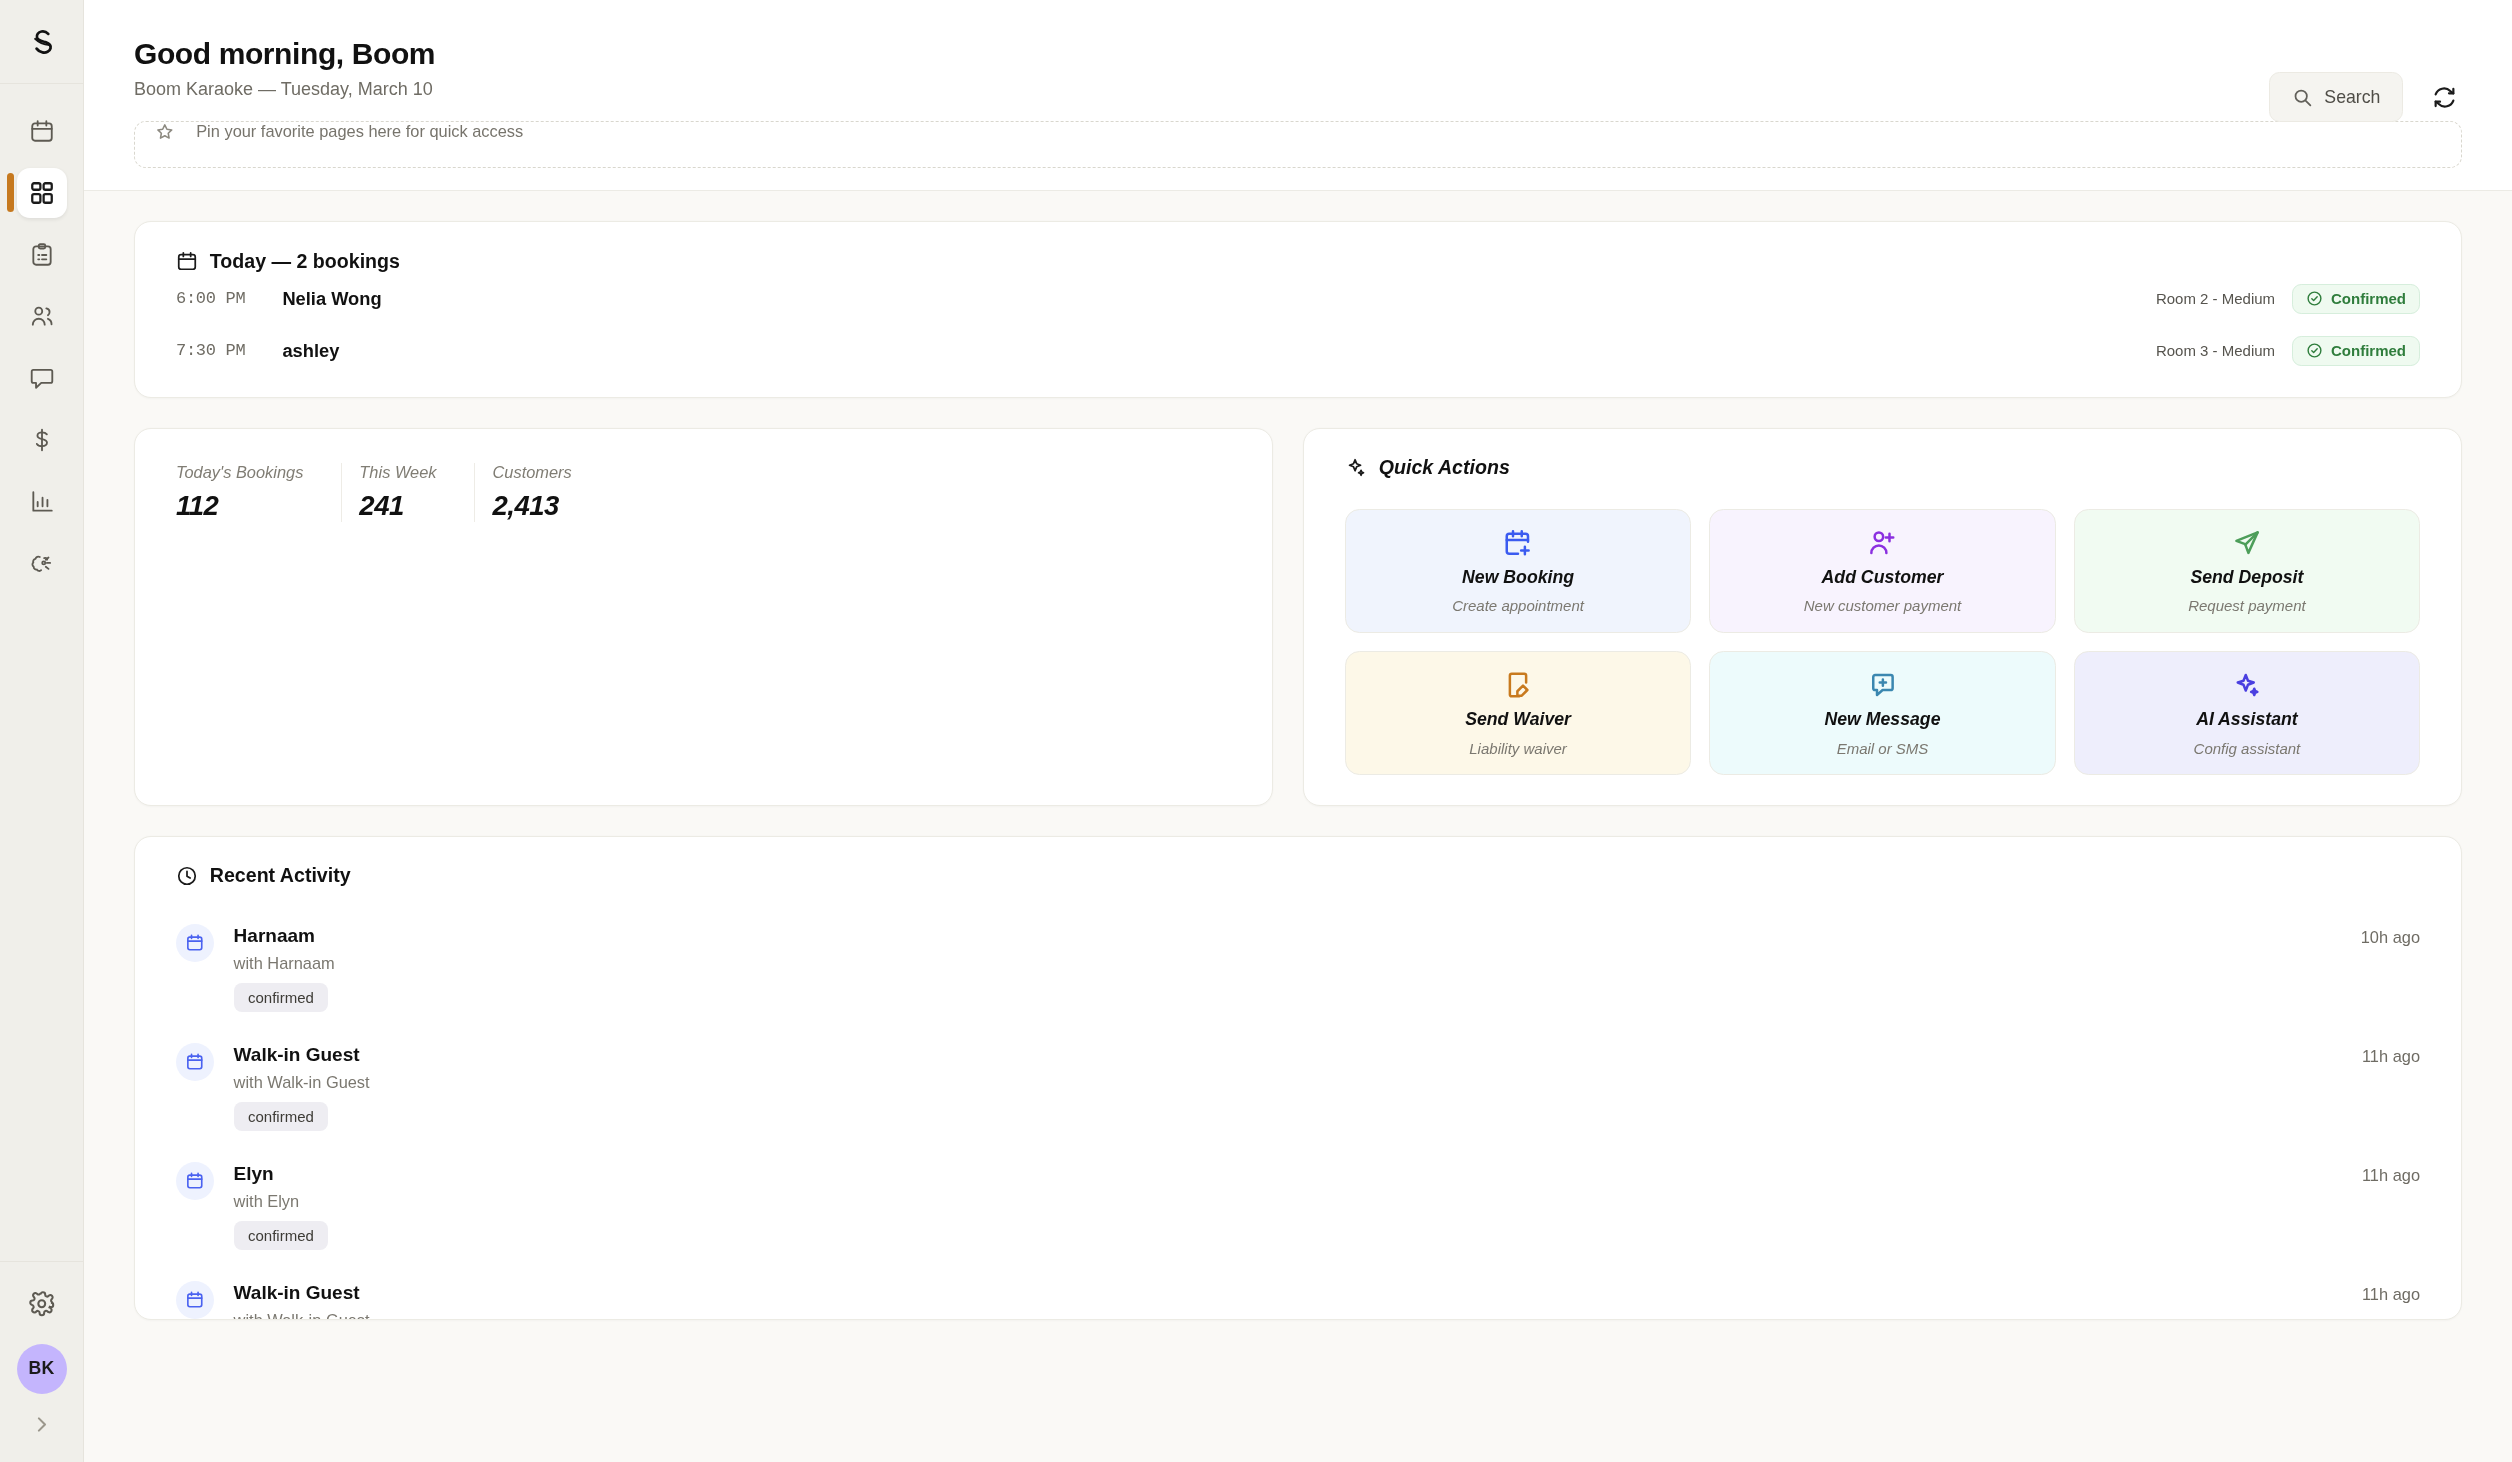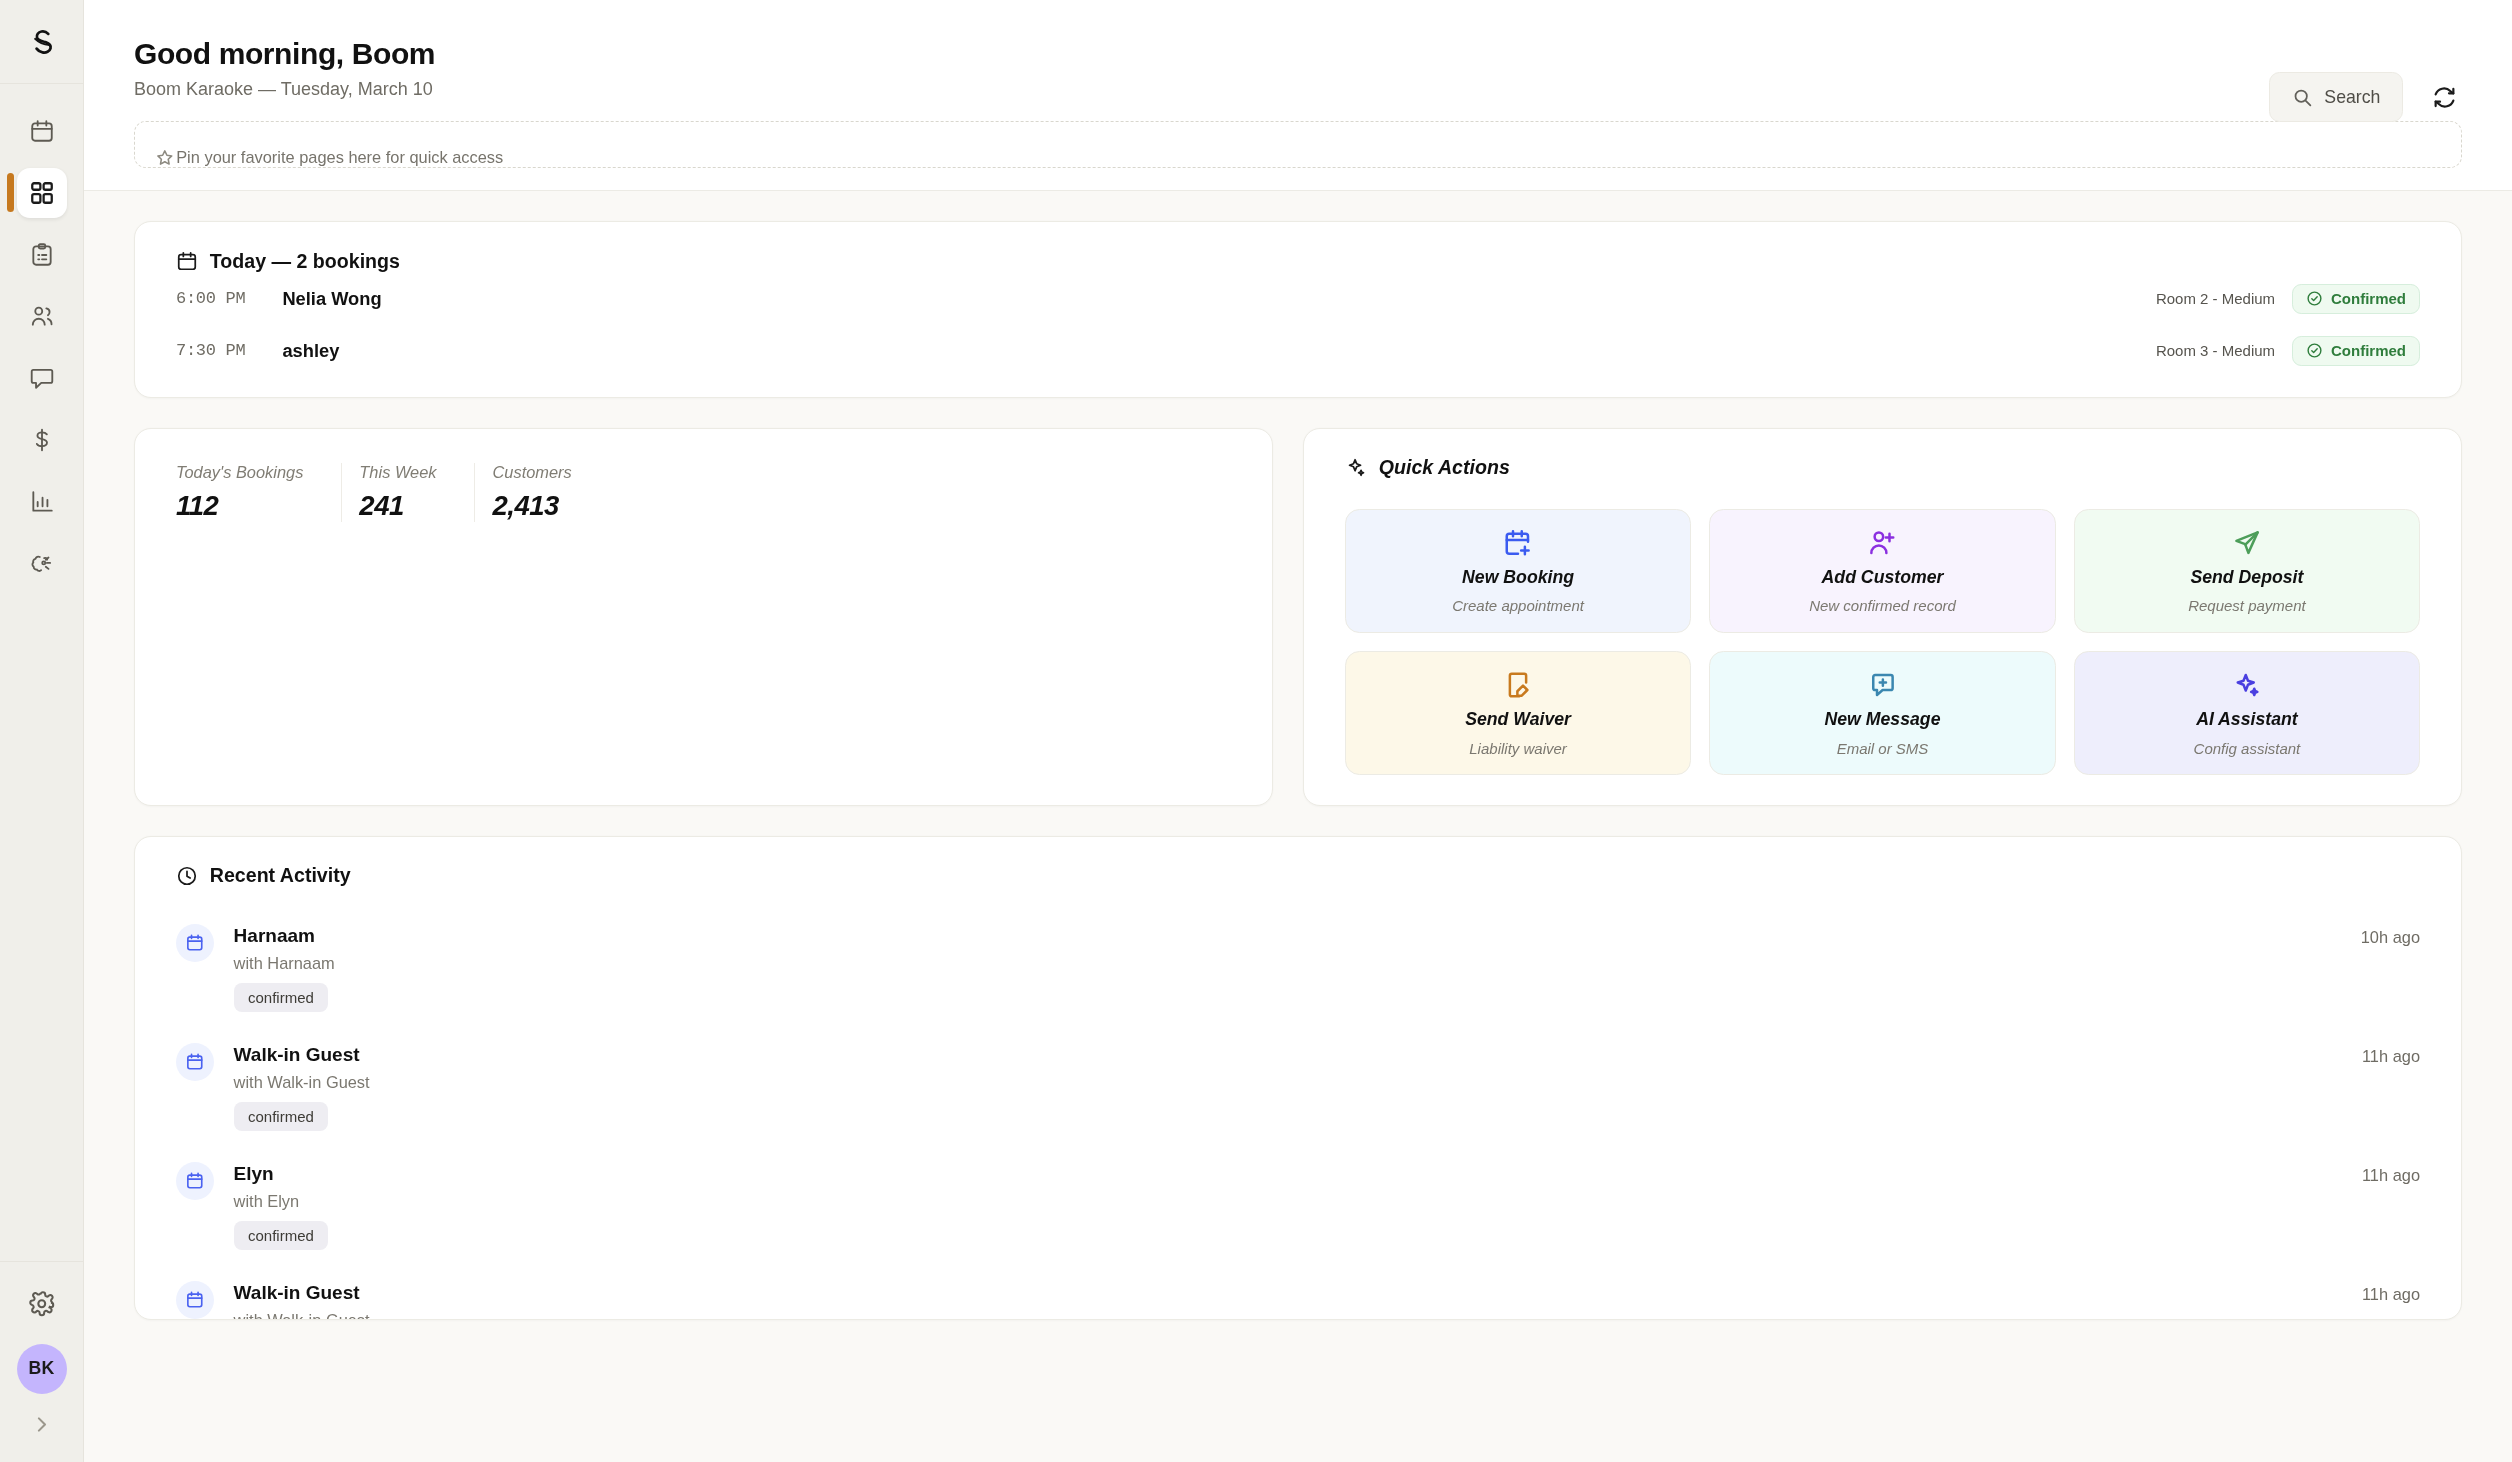--- a/index.html
+++ b/index.html
@@ -65,21 +65,21 @@
     background: #ffffff;
     border-bottom: 1.3px solid #ecebe5;
     padding: 37px 50px 22px 50px;
     position: relative;
   }
   .greet { font-size: 30px; font-weight: 700; color: #111111; letter-spacing: -0.4px; line-height: 1.1; }
   .sub { font-size: 18px; color: #6f6c64; margin-top: 9.2px; }
   .pinbar {
     margin-top: 21px;
     border: 1.3px dashed #d9d7ce; border-radius: 11.8px;
-    height: 47px; display: flex; align-items: flex-end; gap: 2px;
+    height: 47px; display: flex; align-items: flex-start; gap: 22px;
     padding: 0 19.6px;
   }
   .pinbar svg { width: 19.6px; height: 19.6px; stroke: #8d8a81; stroke-width: 1.9; fill: none;
                 stroke-linecap: round; stroke-linejoin: round; }
   .pinbar span { font-size: 16.4px; color: #77746c; }
   .top-right {
     position: absolute; right: 50px; top: 72px;
     display: flex; align-items: center; gap: 23.6px;
   }
   .search-btn {
@@ -371,21 +371,21 @@
               <div class="qa-sub">Create appointment</div>
             </div>
 
             <div class="qa-tile" style="background:#f8f3fe">
               <svg viewBox="0 0 24 24" style="stroke:#8b2fe0">
                 <circle cx="9.5" cy="7" r="3.4"></circle>
                   <path d="M3.5 20c0-3.3 2.7-6 6-6s6 2.7 6 6"></path>
                 <path d="M18 4.5v6M15 7.5h6"></path>
               </svg>
               <div class="qa-title">Add Customer</div>
-              <div class="qa-sub">New confirmed record</div>
+              <div class="qa-sub">New customer payment</div>
             </div>
 
             <div class="qa-tile" style="background:#f1fbf2">
               <svg viewBox="0 0 24 24" style="stroke:#4d9e5a">
                 <path d="M20.5 3.5L3.5 10.3l7 2.6 2.6 7z"></path>
                   <path d="M20.5 3.5l-9.8 9.8"></path>
               </svg>
               <div class="qa-title">Send Deposit</div>
               <div class="qa-sub">Request payment</div>
             </div>

